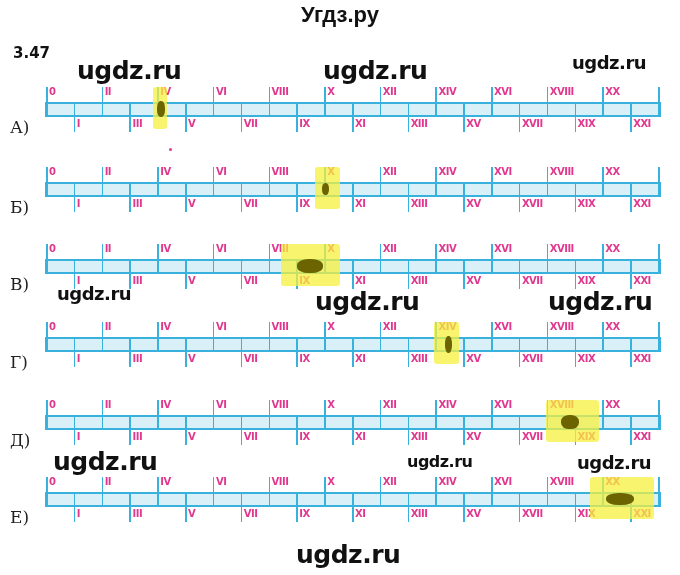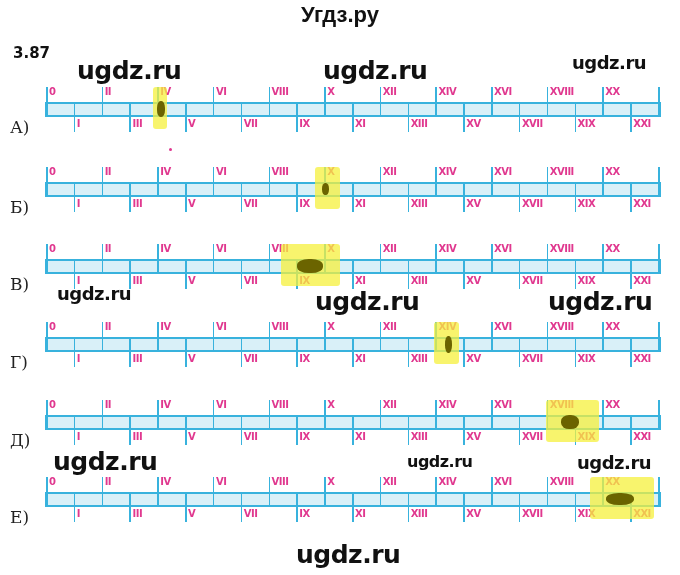--- a/index.html
+++ b/index.html
@@ -46,21 +46,21 @@
     position: absolute; background: #6b6400; border-radius: 45%;
   }
   .dot {
     position: absolute; left: 169px; top: 148px; width: 3px; height: 3px; background: #e0388f; border-radius: 50%;
   }
 </style>
 </head>
 <body>
 
 <div class="site-title">Угдз.ру</div>
-<div class="task-number">3.87</div>
+<div class="task-number">3.47</div>
 
 <div id="watermarks">
     <div class="wm wm-lg" style="left: 77px; top: 56px;">ugdz.ru</div>
     <div class="wm wm-lg" style="left: 323px; top: 56px;">ugdz.ru</div>
     <div class="wm wm-md" style="left: 572px; top: 52px;">ugdz.ru</div>
     <div class="wm wm-md" style="left: 57px; top: 283px;">ugdz.ru</div>
     <div class="wm wm-lg" style="left: 315px; top: 287px;">ugdz.ru</div>
     <div class="wm wm-lg" style="left: 548px; top: 287px;">ugdz.ru</div>
     <div class="wm wm-lg" style="left: 53px; top: 447px;">ugdz.ru</div>
     <div class="wm wm-sm" style="left: 407px; top: 452px;">ugdz.ru</div>

